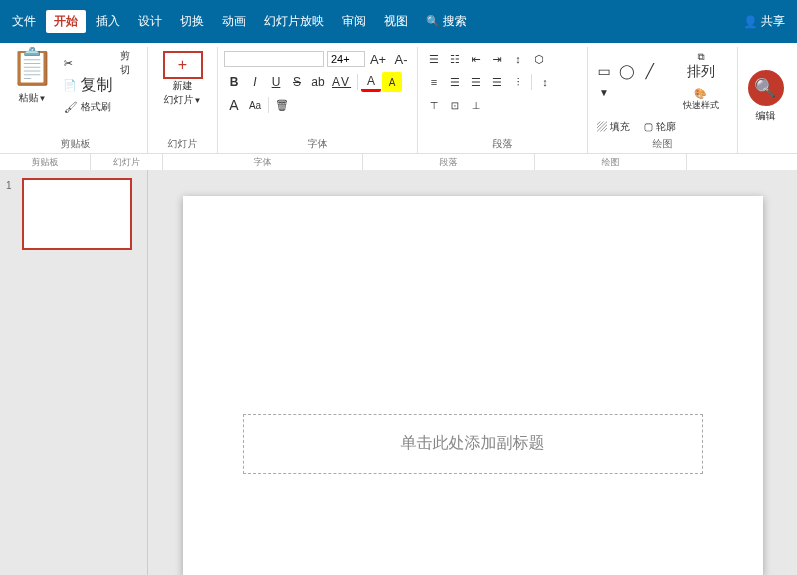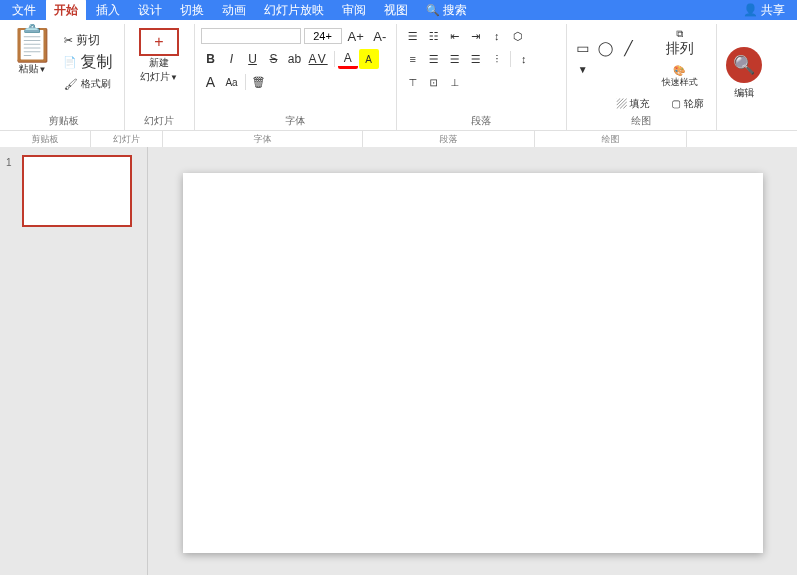--- a/index.html
+++ b/index.html
@@ -1,21 +1,21 @@
 <!DOCTYPE html>
 <html><head>
   <meta charset="utf-8">
   <style>
     * { margin: 0; padding: 0; box-sizing: border-box; }
     body { width: 797px; height: 575px; overflow: hidden; font-family: 'Microsoft YaHei', SimSun, sans-serif; background: #f0f0f0; }
 
     
     .menu-bar {
-      height: 20px;
-      background: #3b82f6;
+      height: 43px;
+      background: #0369a1;
       display: flex;
       align-items: center;
       padding: 0 4px;
       gap: 2px;
     }
     .menu-item {
       color: white;
       font-size: 12px;
       padding: 3px 8px;
       cursor: pointer;
@@ -241,29 +241,29 @@
   </div>
 </div>
 
 <div class="ribbon-container">
   <div class="ribbon-content">
 
     <div class="tool-section" style="padding-right:8px; min-width:90px;">
       <div class="tool-row" style="flex:1; align-items:flex-start; padding-top:2px;">
         <div style="display:flex;flex-direction:column;align-items:center; cursor:pointer;">
           <div style="font-size:36px; color:#c0392b; line-height:1;">📋</div>
-          <div style="font-size:10px;color:#333;display:flex;align-items:center;">
+          <div style="font-size:10px;color:#333;display:flex;align-items:center;margin-top:6px;">
             <span>粘贴</span>
             <span style="font-size:8px;">▼</span>
           </div>
         </div>
         <div style="display:flex;flex-direction:column;gap:2px;margin-left:4px;margin-top:4px;">
           <div class="t-btn" style="font-size:11px;justify-content:flex-start;gap:3px;">
             <span>✂</span>
-            <span style="font-size:12px;">剪切</span>
+            <span style="font-size:10px;margin-left:44px;">剪切</span>
           </div>
           <div class="t-btn" style="font-size:11px;justify-content:flex-start;gap:3px;">
             <span>📄</span>
             <span style="font-size:16px;">复制</span>
           </div>
           <div class="t-btn" style="font-size:11px;justify-content:flex-start;gap:3px;">
             <span>🖌</span>
             <span style="font-size:10px;">格式刷</span>
           </div>
         </div>
@@ -284,21 +284,21 @@
           <span>幻灯片</span>
           <span style="font-size:8px;">▼</span>
         </div>
       </div>
       <div class="tool-section-name">幻灯片</div>
     </div>
 
     <div class="tool-section" style="min-width:200px;">
       <div class="tool-row" style="margin-top:2px; gap:3px;">
         <input type="text" class="font-name-box" style="width: 100px; font-size: 11px; border: 1px solid rgb(204, 204, 204); padding: 1px 3px;">
-        <input type="text" class="font-size-box" value="24+" style="width: 38px; font-size: 11px; border: 1px solid rgb(204, 204, 204); padding: 1px 3px; text-align: center;">
+        <input type="text" class="font-size-box" value="24+" style="width: 38px; font-size: 11px; border: 1px solid rgb(204, 204, 204); padding: 1px 3px; text-align: left;">
         <div class="t-btn" style="font-size:13px;">A+</div>
         <div class="t-btn" style="font-size:13px;">A-</div>
       </div>
       <div class="tool-row" style="margin-top:3px; gap:1px;">
         <div class="t-btn t-btn-bold">B</div>
         <div class="t-btn t-btn-italic">I</div>
         <div class="t-btn t-btn-underline">U</div>
         <div class="t-btn" style="text-decoration:line-through;">S</div>
         <div class="t-btn">ab</div>
         <div class="t-btn" style="letter-spacing:2px;text-decoration:underline;">AV</div>
@@ -353,21 +353,21 @@
           <div class="t-btn" style="font-size:10px;flex-direction:column;height:auto;padding:2px 6px;">
             <span>⧉</span>
             <span style="font-size:14px;">排列</span>
           </div>
           <div class="t-btn" style="font-size:10px;flex-direction:column;height:auto;padding:2px 6px;">
             <span>🎨</span>
             <span style="font-size:9px;">快速样式</span>
           </div>
         </div>
       </div>
-      <div class="tool-row" style="margin-top:3px;gap:16px;margin-left:41px;">
+      <div class="tool-row" style="margin-top:3px;gap:8px;">
         <div class="t-btn" style="font-size:10px;">▨ 填充</div>
         <div class="t-btn" style="font-size:10px;">▢ 轮廓</div>
       </div>
       <div class="tool-section-name">绘图</div>
     </div>
 
     <div class="tool-section" style="border-right:none; min-width:55px; align-items:center; justify-content:center;">
       <div style="display:flex;flex-direction:column;align-items:center;margin-top:8px;">
         <div class="search-circle">
           <span>🔍</span>
@@ -394,17 +394,20 @@
     <div class="slide-thumb-container">
       <div class="slide-number">1</div>
       <div class="slide-thumb"></div>
     </div>
   </div>
 
   <div class="slide-canvas-area">
     <div class="slide-canvas">
 
 
+      <div class="subtitle-placeholder">
+        <span class="subtitle-placeholder-text">单击此处添加副标题</span>
+      </div>
 
     </div>
   </div>
 
 </div>
 
 </body></html>

